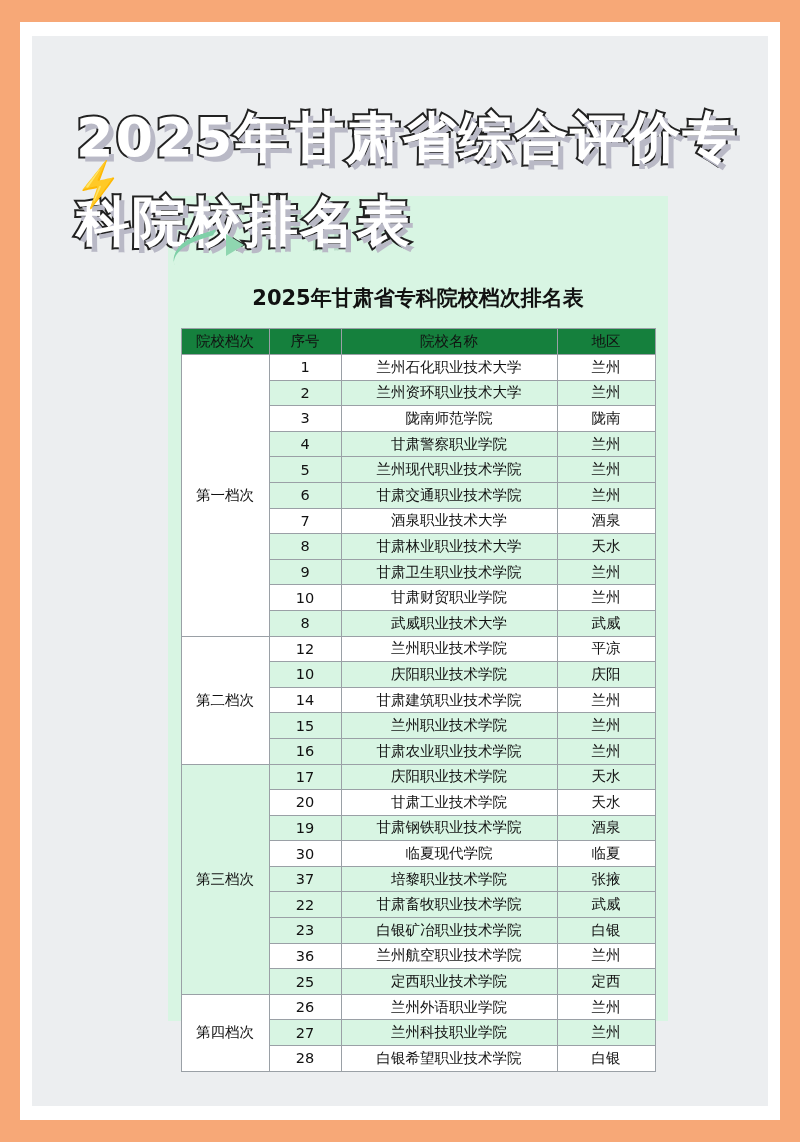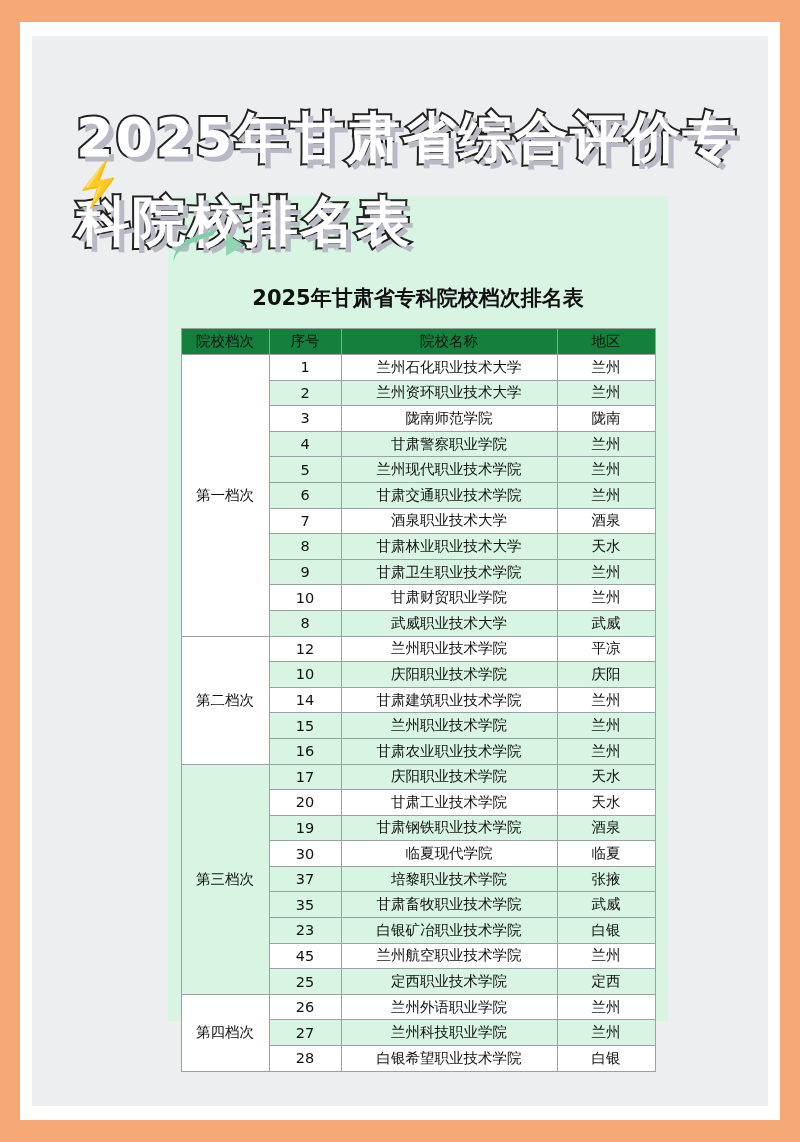--- a/index.html
+++ b/index.html
@@ -298,31 +298,31 @@
               <td>30</td>
               <td>临夏现代学院</td>
               <td>临夏</td>
             </tr>
             <tr class="alt">
               <td>37</td>
               <td>培黎职业技术学院</td>
               <td>张掖</td>
             </tr>
             <tr class="alt">
-              <td>35</td>
+              <td>22</td>
               <td>甘肃畜牧职业技术学院</td>
               <td>武威</td>
             </tr>
             <tr class="alt">
               <td>23</td>
               <td>白银矿冶职业技术学院</td>
               <td>白银</td>
             </tr>
             <tr>
-              <td>45</td>
+              <td>36</td>
               <td>兰州航空职业技术学院</td>
               <td>兰州</td>
             </tr>
             <tr class="alt">
               <td>25</td>
               <td>定西职业技术学院</td>
               <td>定西</td>
             </tr>
 
             <tr>

